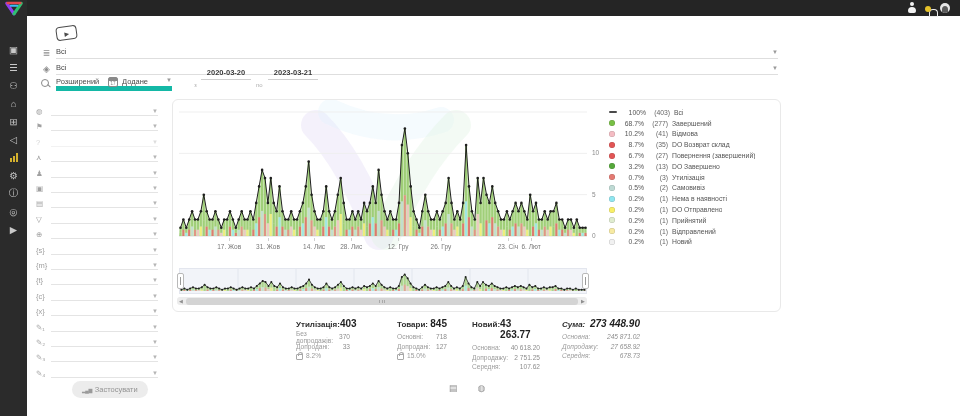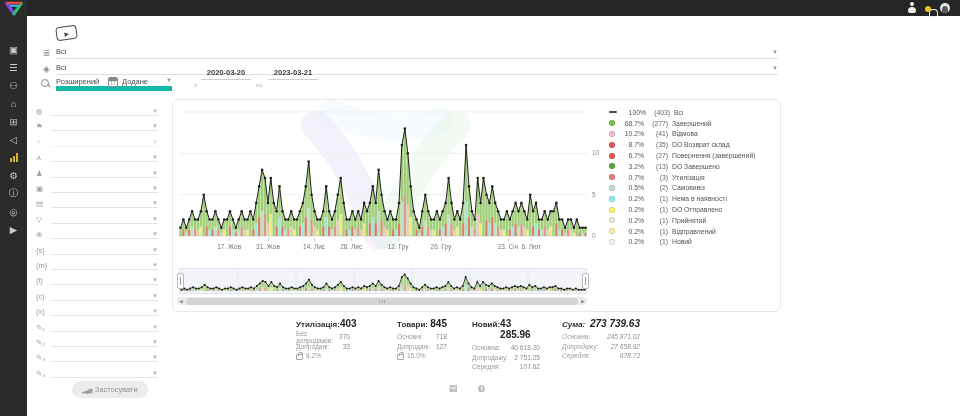--- a/index.html
+++ b/index.html
@@ -1307,39 +1307,39 @@
         <b>127</b>
       </div>
       <div class="sum-row">
         <span class="bag"></span>
         <span>15.0%</span>
       </div>
     </div>
     <div class="sumcol" style="left: 472px; width: 68px;">
       <div class="sum-head">
         <span>Новий:</span>
-        <b>43 285.96</b>
+        <b>43 263.77</b>
       </div>
       <div class="sum-row">
         <span>Основна:</span>
         <b>40 618.20</b>
       </div>
       <div class="sum-row">
         <span>Допродажу:</span>
         <b>2 751.25</b>
       </div>
       <div class="sum-row">
         <span>Середня:</span>
         <b>107.62</b>
       </div>
     </div>
     <div class="sumcol" style="left: 562px; width: 78px; font-style: italic;">
       <div class="sum-head">
         <span>Сума:</span>
-        <b>273 739.63</b>
+        <b>273 448.90</b>
       </div>
       <div class="sum-row">
         <span>Основна:</span>
         <b>245 871.02</b>
       </div>
       <div class="sum-row">
         <span>Допродажу:</span>
         <b>27 658.92</b>
       </div>
       <div class="sum-row">

